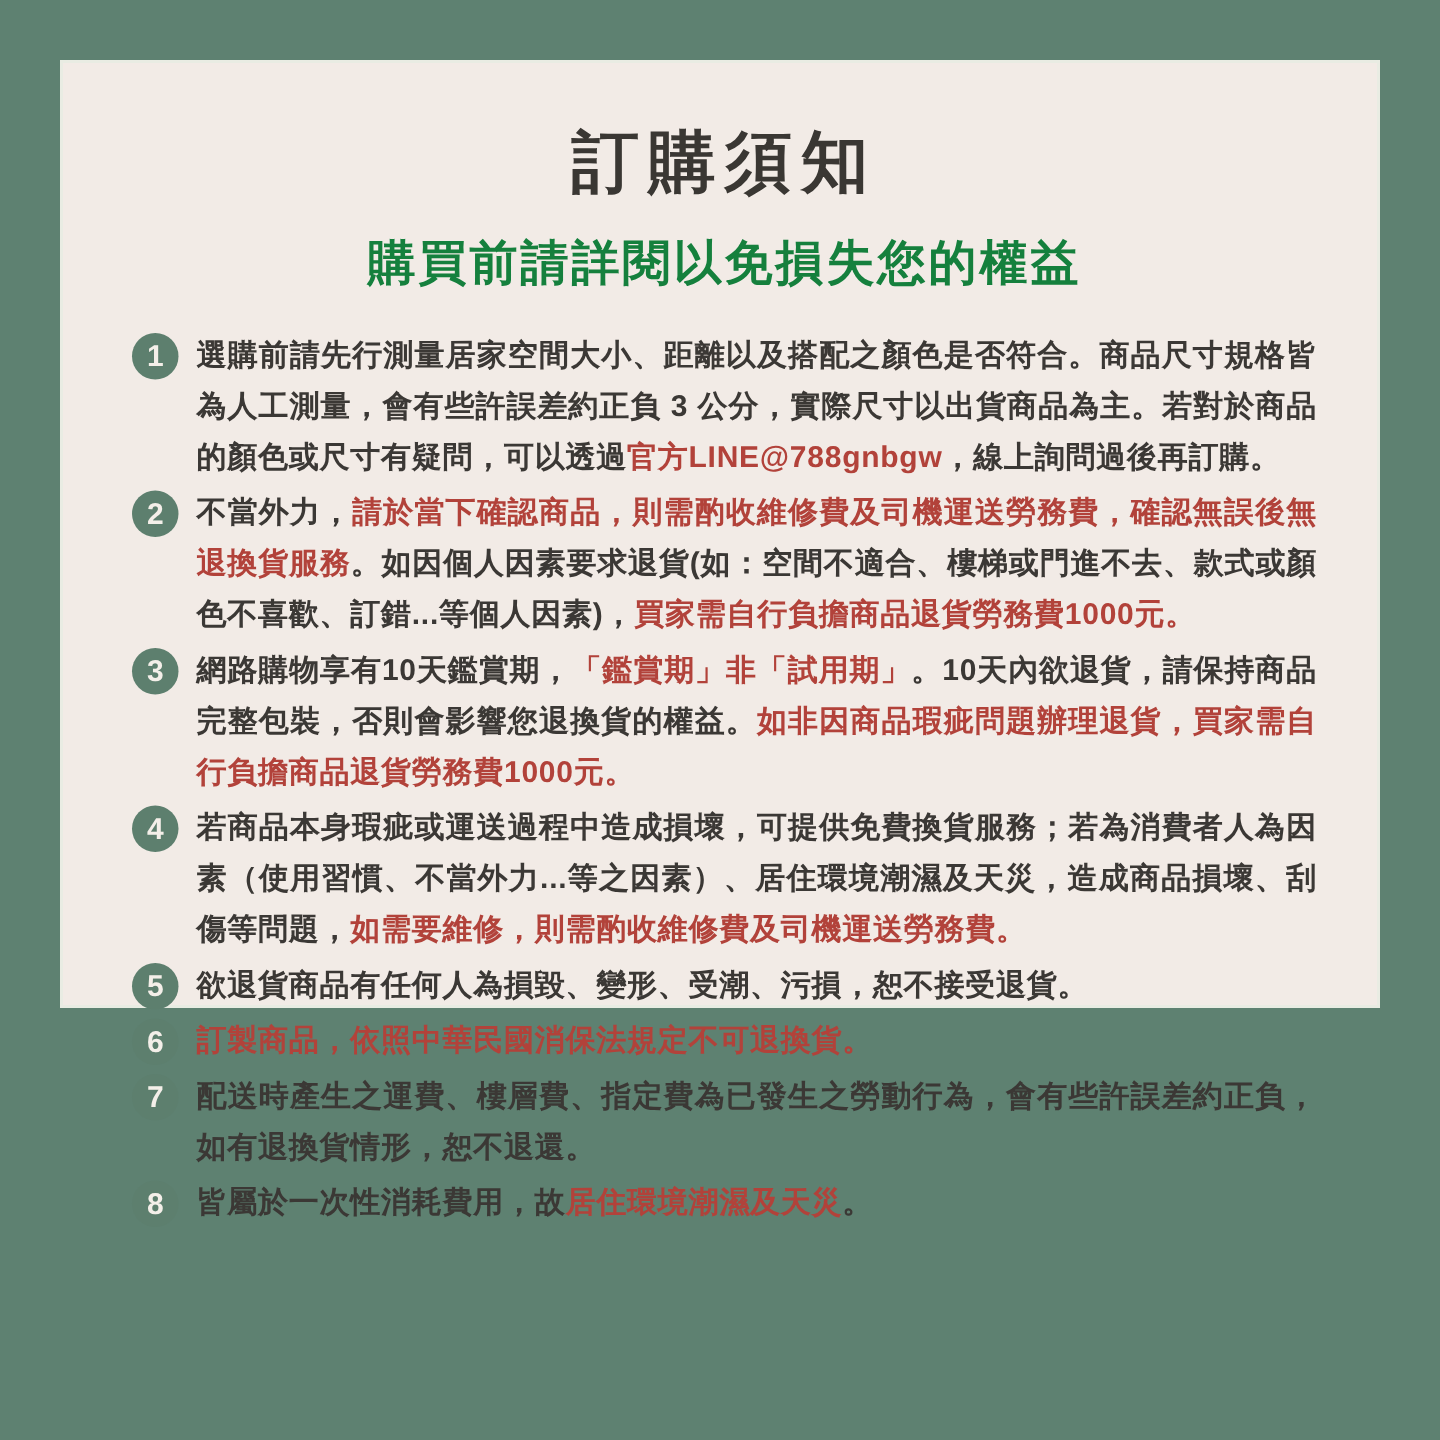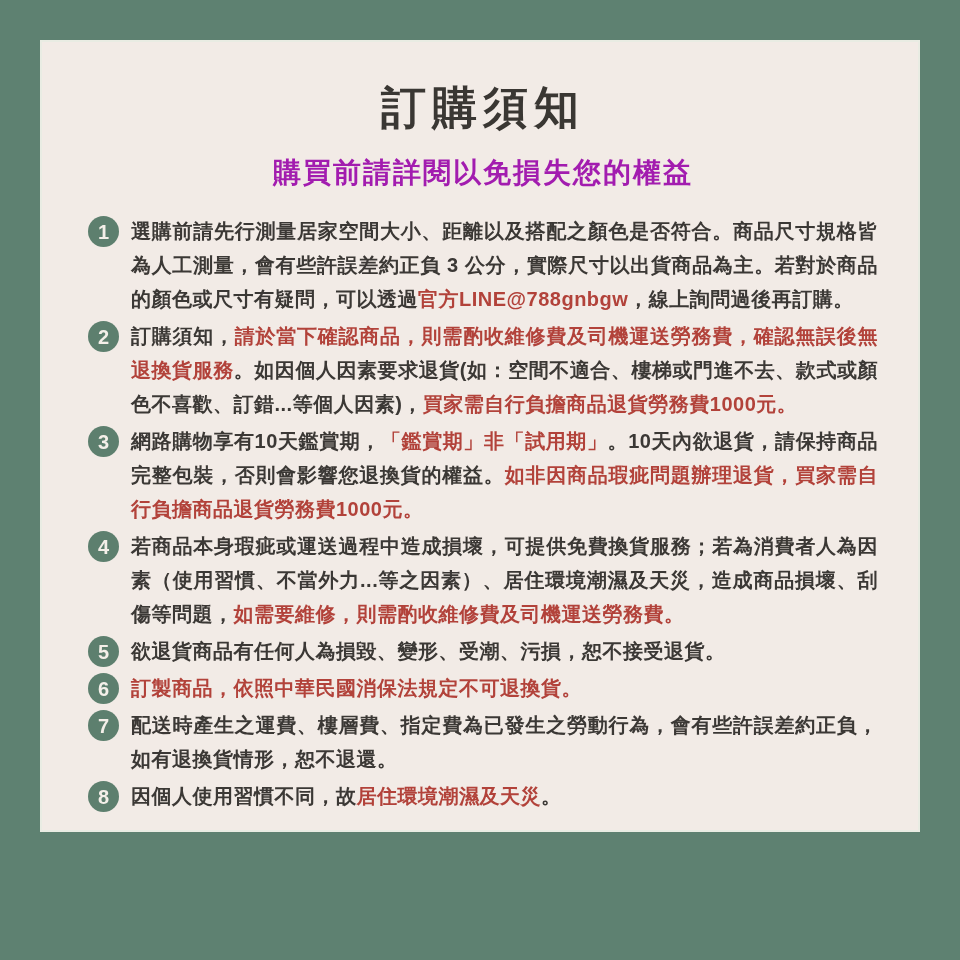--- a/index.html
+++ b/index.html
@@ -12,41 +12,41 @@
     position: relative;
     background: #5e8171;
     font-family: "Liberation Sans", sans-serif;
     overflow: hidden;
   }
   .card {
     position: absolute;
     left: 40px;
     top: 40px;
     width: 880px;
-    height: 792px;
+    height: 632px;
     box-sizing: border-box;
     background: #f2ebe6;
     border: 2px solid #e9ece3;
     padding: 26px 40px 0 46px;
   }
   .title {
     margin: 10px 0 16px 0;
     text-align: center;
     font-size: 45px;
     font-weight: bold;
     letter-spacing: 6px;
     color: #3a3733;
   }
   .subtitle {
     margin: 0 0 22px 0;
     text-align: center;
-    font-size: 28px;
+    font-size: 32px;
     font-weight: bold;
     letter-spacing: 2px;
-    color: #a21caf;
+    color: #15803d;
   }
   .list {
     display: block;
   }
   .item {
     display: flex;
     align-items: flex-start;
     margin-bottom: 3px;
   }
   .badge {
@@ -88,21 +88,21 @@
 <div class="card">
   <h1 class="title">訂購須知</h1>
   <h2 class="subtitle">購買前請詳閱以免損失您的權益</h2>
   <div class="list" id="notice-list">
       <div class="item">
         <span class="badge">1</span>
         <p><span class="seg-dark">選購前請先行測量居家空間大小、距離以及搭配之顏色是否符合。商品尺寸規格皆為人工測量，會有些許誤差約正負 3 公分，實際尺寸以出貨商品為主。若對於商品的顏色或尺寸有疑問，可以透過</span><span class="seg-red">官方LINE@788gnbgw</span><span class="seg-dark">，線上詢問過後再訂購。</span></p>
       </div>
       <div class="item">
         <span class="badge">2</span>
-        <p><span class="seg-dark">訂購須知，</span><span class="seg-red">請於當下確認商品，則需酌收維修費及司機運送勞務費，確認無誤後無退換貨服務</span><span class="seg-dark">。如因個人因素要求退貨(如：空間不適合、樓梯或門進不去、款式或顏色不喜歡、訂錯...等個人因素)，</span><span class="seg-red">買家需自行負擔商品退貨勞務費1000元。</span></p>
+        <p><span class="seg-dark">不當外力，</span><span class="seg-red">請於當下確認商品，則需酌收維修費及司機運送勞務費，確認無誤後無退換貨服務</span><span class="seg-dark">。如因個人因素要求退貨(如：空間不適合、樓梯或門進不去、款式或顏色不喜歡、訂錯...等個人因素)，</span><span class="seg-red">買家需自行負擔商品退貨勞務費1000元。</span></p>
       </div>
       <div class="item">
         <span class="badge">3</span>
         <p><span class="seg-dark">網路購物享有10天鑑賞期，</span><span class="seg-red">「鑑賞期」非「試用期」</span><span class="seg-dark">。10天內欲退貨，請保持商品完整包裝，否則會影響您退換貨的權益。</span><span class="seg-red">如非因商品瑕疵問題辦理退貨，買家需自行負擔商品退貨勞務費1000元。</span></p>
       </div>
       <div class="item">
         <span class="badge">4</span>
         <p><span class="seg-dark">若商品本身瑕疵或運送過程中造成損壞，可提供免費換貨服務；若為消費者人為因素（使用習慣、不當外力...等之因素）、居住環境潮濕及天災，造成商品損壞、刮傷等問題，</span><span class="seg-red">如需要維修，則需酌收維修費及司機運送勞務費。</span></p>
       </div>
       <div class="item">
@@ -112,16 +112,16 @@
       <div class="item">
         <span class="badge">6</span>
         <p><span class="seg-red">訂製商品，依照中華民國消保法規定不可退換貨。</span></p>
       </div>
       <div class="item">
         <span class="badge">7</span>
         <p><span class="seg-dark">配送時產生之運費、樓層費、指定費為已發生之勞動行為，會有些許誤差約正負，如有退換貨情形，恕不退還。</span></p>
       </div>
       <div class="item">
         <span class="badge">8</span>
-        <p><span class="seg-dark">因個人使用習慣不同，故</span><span class="seg-red">居住環境潮濕及天災</span><span class="seg-dark">。</span></p>
+        <p><span class="seg-dark">皆屬於一次性消耗費用，故</span><span class="seg-red">居住環境潮濕及天災</span><span class="seg-dark">。</span></p>
       </div>
     </div>
 </div>
 
 </body></html>

